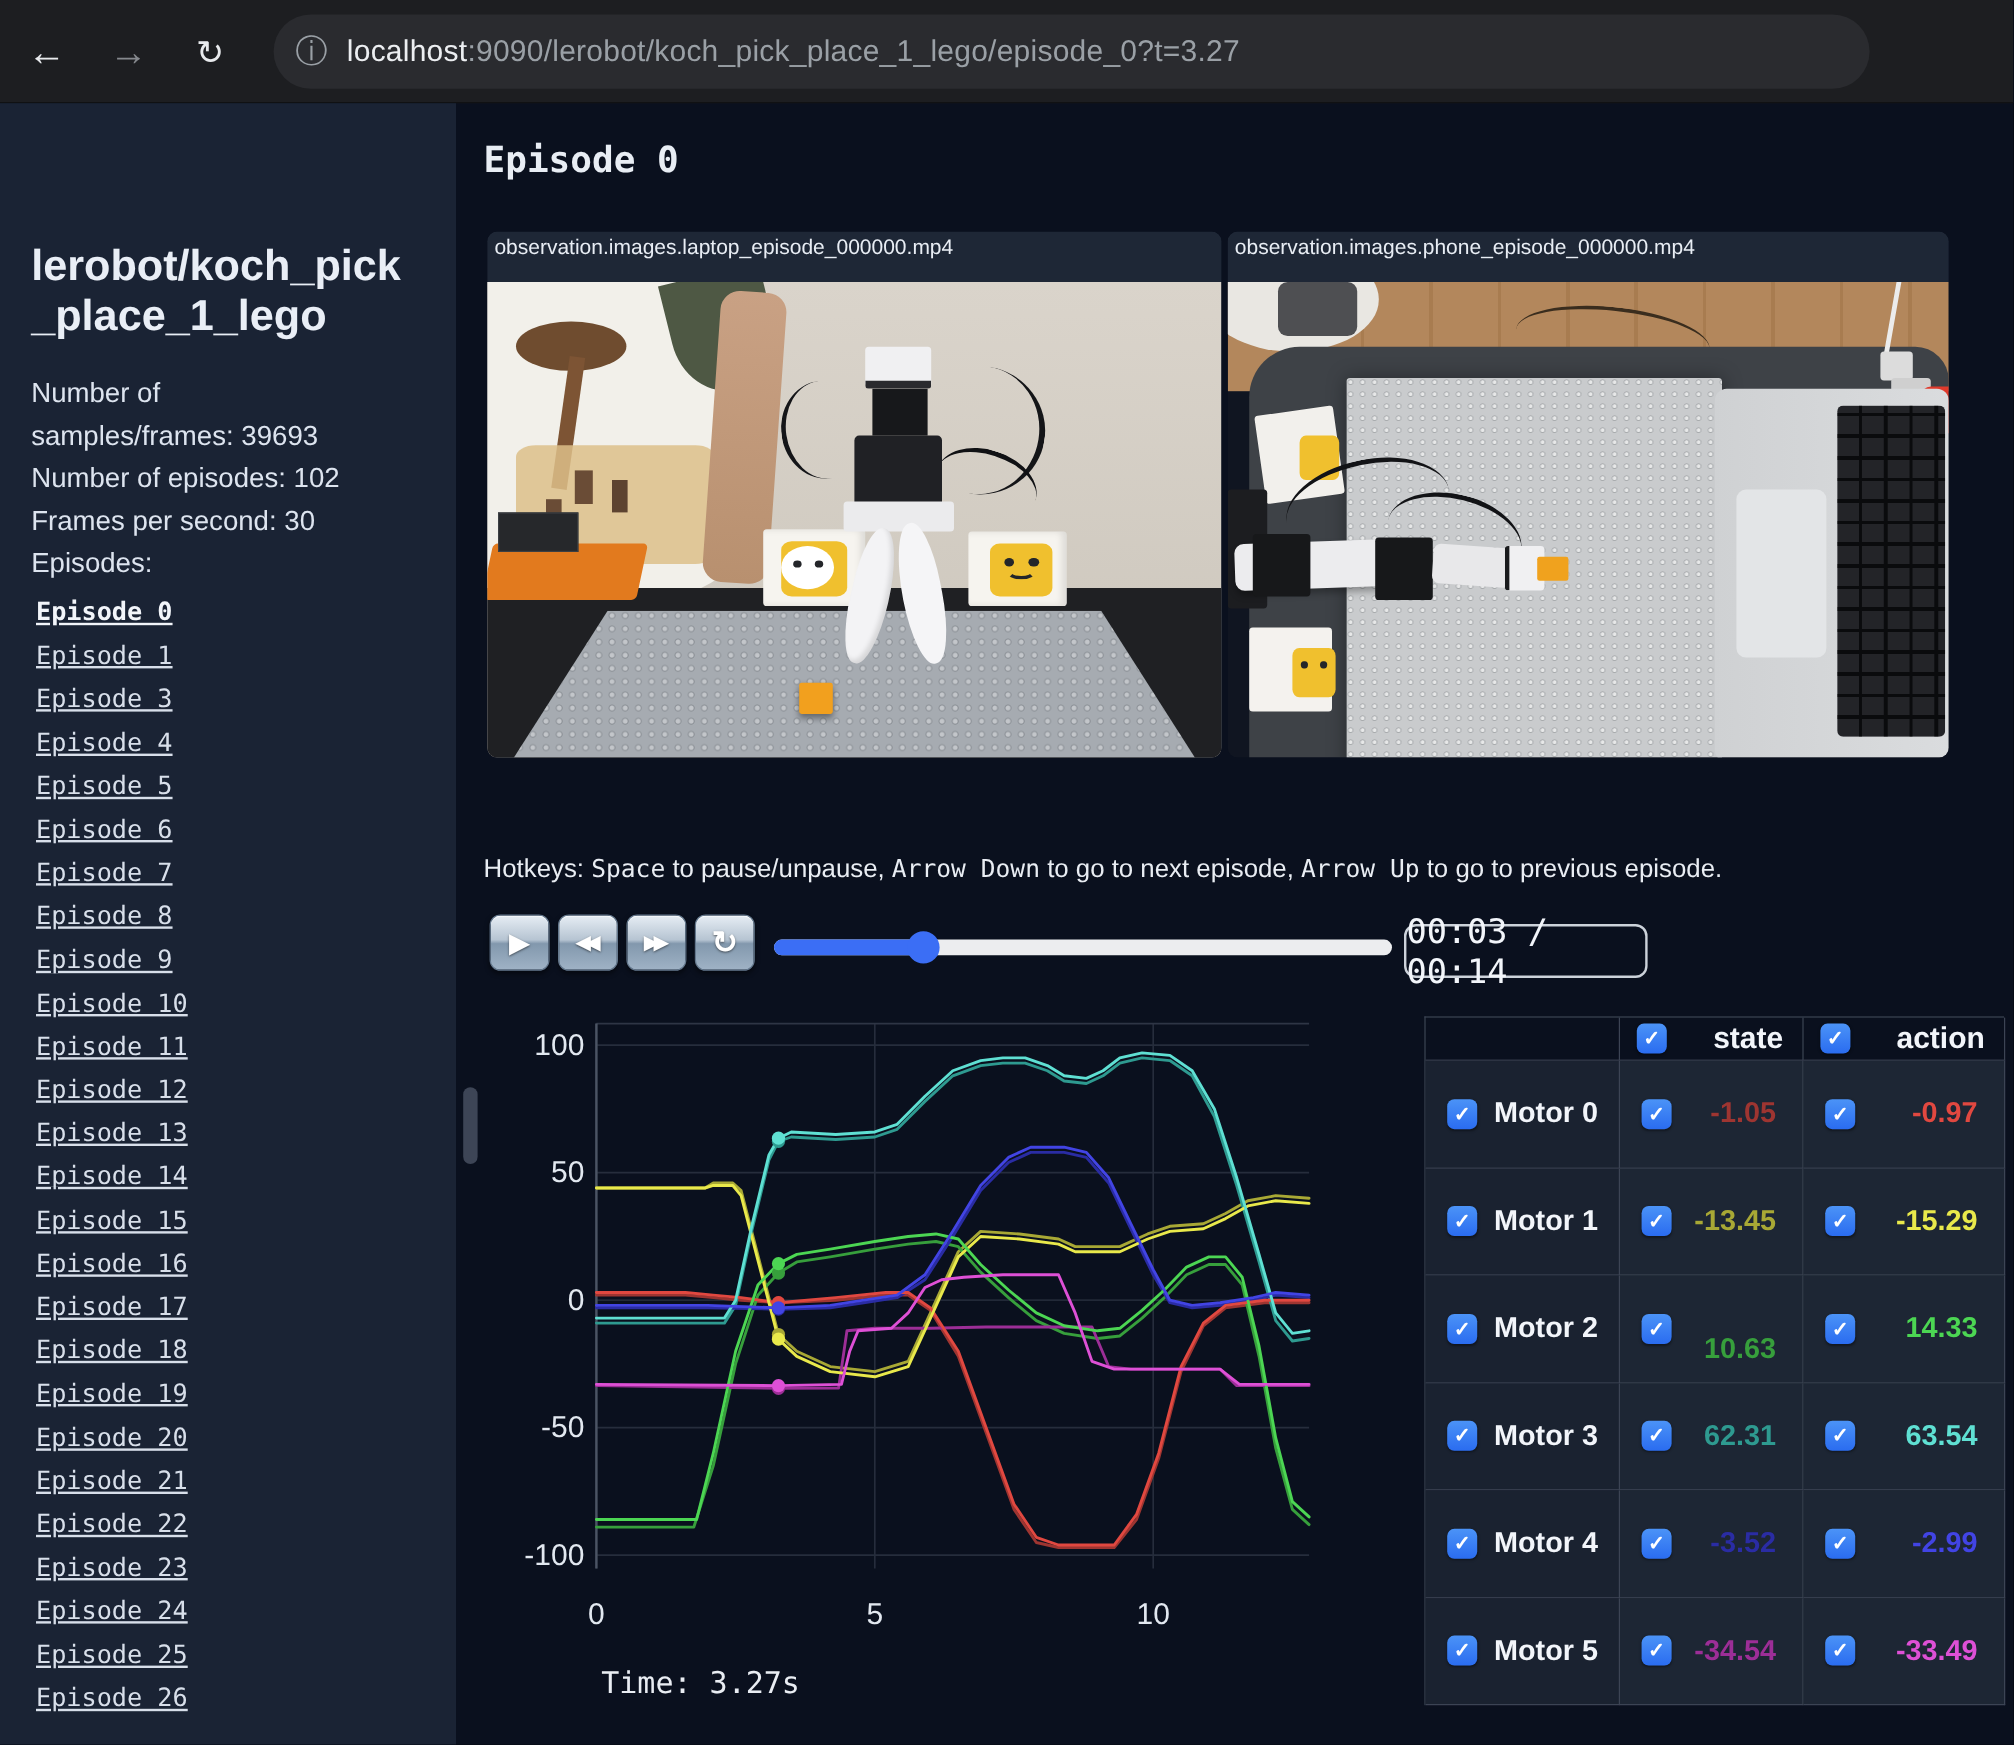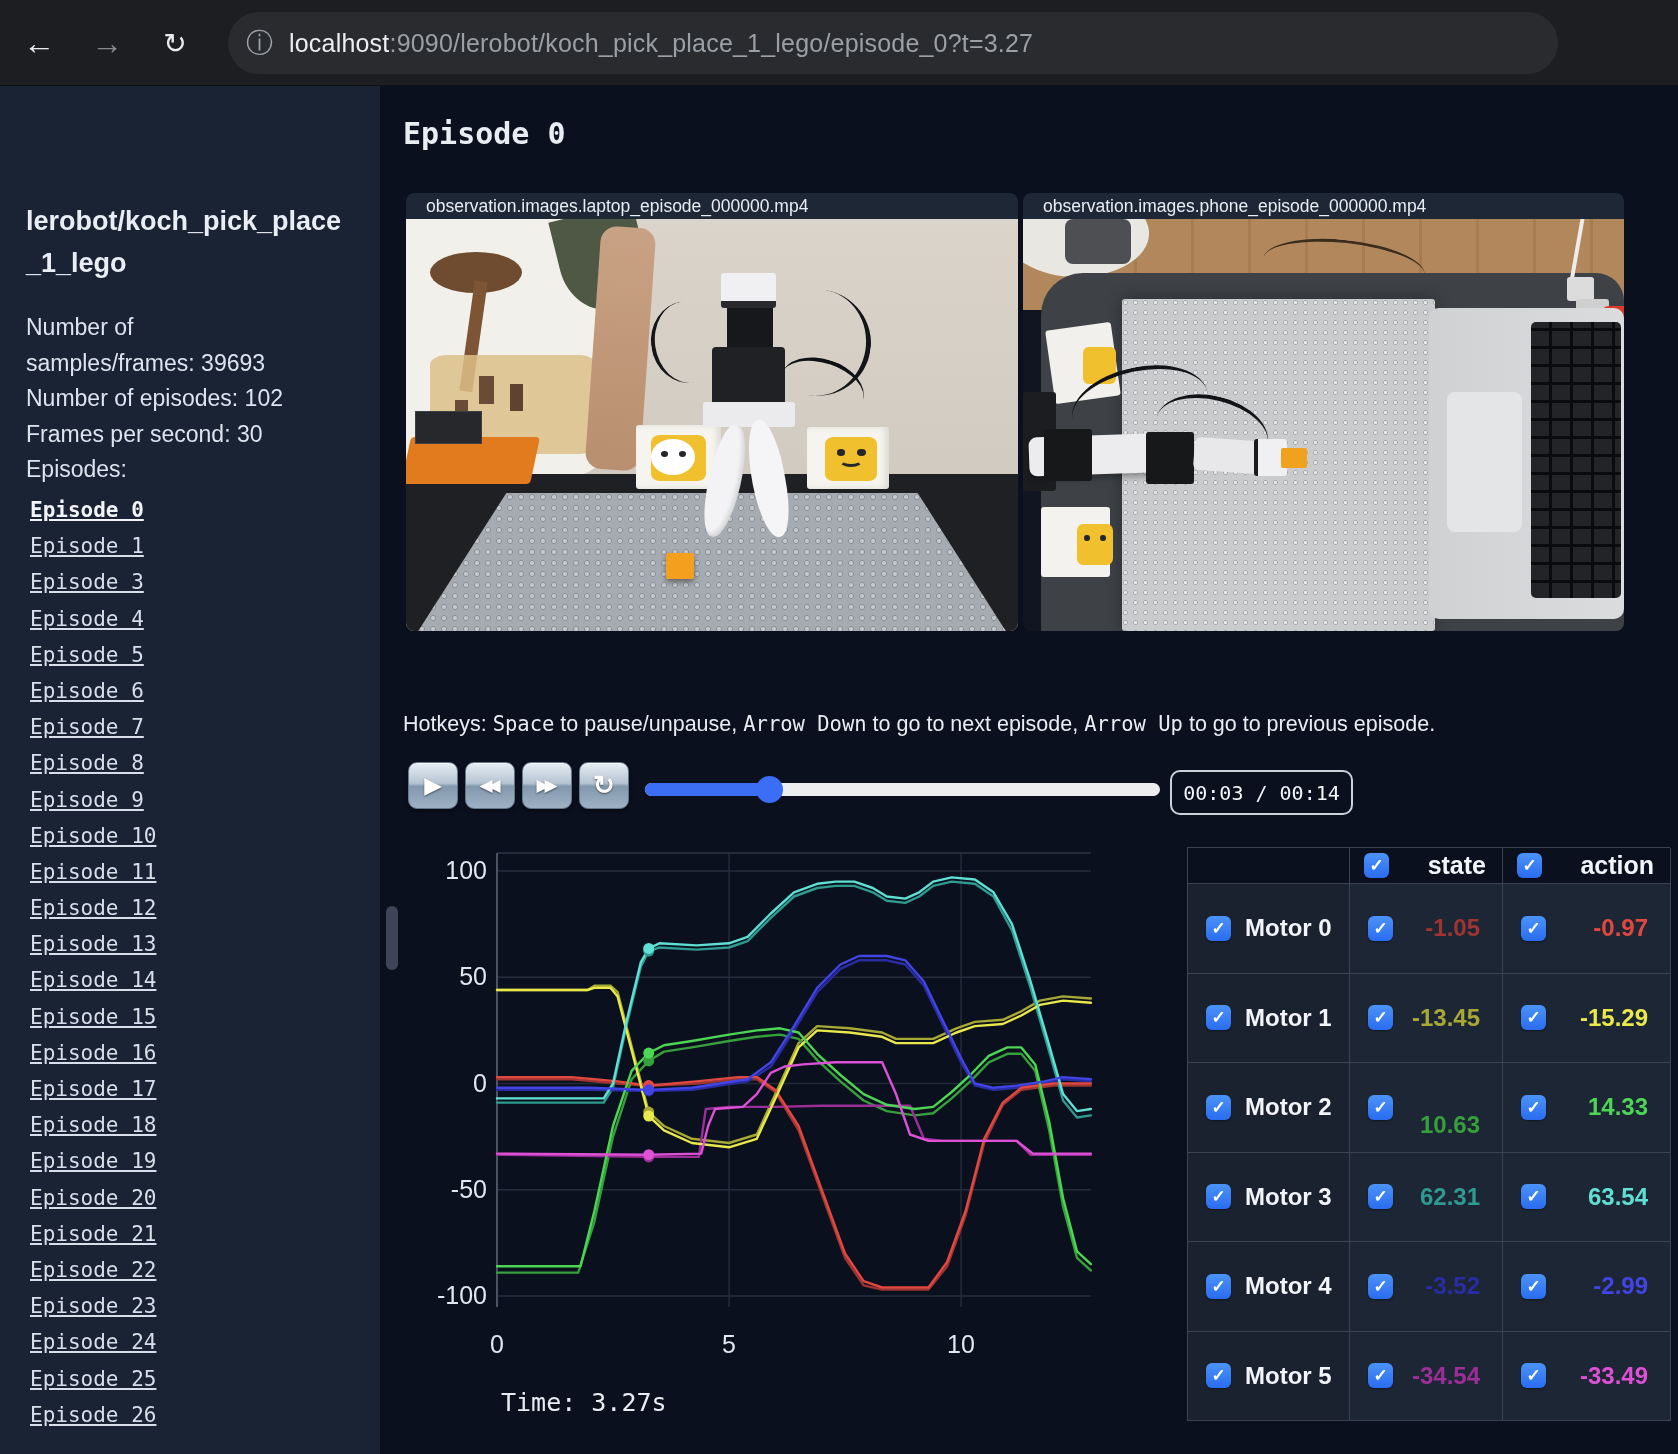--- a/index.html
+++ b/index.html
@@ -17,39 +17,39 @@
   .nav-reload{left:152px;font-size:28px;}
   .urlbar{position:absolute;left:228px;top:12px;width:1330px;height:62px;border-radius:31px;background:#2a2b2f;
           display:flex;align-items:center;}
   .url-info{margin-left:18px;font-size:27px;color:#9aa0a6;}
   .url-text{margin-left:16px;font-size:25px;letter-spacing:.2px;white-space:nowrap;}
   .url-host{color:#eceef1;}
   .url-rest{color:#9aa0a6;}
 
   
   .sidebar{position:absolute;left:0;top:86px;width:380px;height:1368px;background:#1a2334;overflow:hidden;}
-  .sb-title{position:absolute;left:26px;top:114px;width:320px;font-size:27px;line-height:42px;font-weight:bold;
+  .sb-title{position:absolute;left:26px;top:114px;width:320px;font-size:36px;line-height:42px;font-weight:bold;
             color:#e9eef6;word-break:break-all;}
   .sb-info{position:absolute;left:26px;top:224px;width:330px;font-size:23px;line-height:35.5px;color:#dde4ef;}
   .ep-list{position:absolute;left:30px;top:406px;width:330px;}
   .ep-link{display:block;height:36.2px;line-height:36.2px;font-family:"DejaVu Sans Mono",monospace;
            font-size:21px;color:#d8dfea;text-decoration:underline;cursor:pointer;}
   .ep-link.active{font-weight:bold;color:#f2f5fa;}
 
   
   .scroll-thumb{position:absolute;left:386px;top:906px;width:12px;height:64px;border-radius:6px;background:#3d4556;}
 
   
   .main-title{position:absolute;left:403px;top:116px;font-size:30px;font-weight:bold;}
 
   .video-panel{position:absolute;top:193px;border-radius:8px;overflow:hidden;cursor:pointer;}
   .vp-left{left:406px;width:612px;height:438px;}
   .vp-right{left:1023px;width:601px;height:438px;}
-  .video-label{height:26px;line-height:26px;background:#1e2736;border-radius:8px 8px 0 0;
-               padding-left:20px;font-size:17.5px;color:#e8edf4;white-space:nowrap;}
+  .video-label{height:42px;line-height:26px;background:#1e2736;border-radius:8px 8px 0 0;
+               padding-left:6px;font-size:17.5px;color:#e8edf4;white-space:nowrap;}
   .video-scene{position:relative;width:100%;height:412px;overflow:hidden;background:#101521;}
   .video-scene div{position:absolute;}
 
   
   .ls-wall{inset:0;background:linear-gradient(180deg,#dad4cb,#cfc9bf 72%);}
   .ls-shirt{left:0;top:0;width:39%;height:64%;background:#f2f0ea;border-radius:0 10% 42% 0;}
   .ls-palm-crown{left:4%;top:8%;width:15%;height:10%;background:#6f4c2f;border-radius:50%;}
   .ls-palm-trunk{left:10%;top:15%;width:2.2%;height:27%;background:#7d5434;transform:rotate(8deg);}
   .ls-sand{left:4%;top:33%;width:27%;height:24%;background:#ddbf8a;border-radius:10%;opacity:.85;}
   .ls-fig1{left:12%;top:38%;width:2.4%;height:7%;background:#6a4c36;}
@@ -125,22 +125,22 @@
   .ctrl-btn{position:absolute;top:762px;width:50px;height:47px;border-radius:9px;cursor:pointer;
             background:linear-gradient(180deg,#e6edf4 0%,#b6c4d2 45%,#8298ad 52%,#9fb2c5 100%);
             border:1px solid #64788d;box-shadow:inset 0 1px 0 rgba(255,255,255,.65),0 2px 4px rgba(0,0,0,.45);
             color:#fff;text-shadow:0 1px 2px rgba(0,0,0,.55);
             display:flex;align-items:center;justify-content:center;font-size:23px;}
   .btn-rw,.btn-ff{font-size:17px;letter-spacing:-5px;padding-right:5px;}
   .btn-loop{font-size:26px;font-weight:bold;}
   .slider{position:absolute;left:645px;top:783px;width:515px;height:13px;border-radius:7px;background:#ecedef;cursor:pointer;}
   .slider-fill{position:absolute;left:0;top:0;height:13px;border-radius:7px 0 0 7px;background:#3b6ef5;}
   .slider-thumb{position:absolute;top:-7px;width:27px;height:27px;border-radius:50%;background:#3b6ef5;cursor:grab;}
-  .time-pill{position:absolute;left:1170px;top:770px;width:183px;height:45px;border:2px solid #ccd2da;border-radius:10px;
-             display:flex;align-items:center;justify-content:center;font-size:20px;color:#f2f5fa;}
+  .time-pill{position:absolute;left:1170px;top:770px;width:203px;height:45px;border:2px solid #ccd2da;border-radius:10px;
+             display:flex;align-items:center;justify-content:center;font-size:28px;color:#f2f5fa;}
 
   
   .chart-wrap{position:absolute;left:430px;top:845px;width:680px;height:570px;}
   .time-label{position:absolute;left:501px;top:1388px;font-size:25px;color:#e9edf3;}
 
   
   .motor-table{position:absolute;left:1187px;top:847px;width:483px;display:grid;
                grid-template-columns:162px 153px 168px;grid-auto-rows:auto;
                border-top:1px solid #3c4454;border-left:1px solid #3c4454;}
   .mt-cell{border-right:1px solid #3c4454;border-bottom:1px solid #3c4454;display:flex;align-items:center;}

